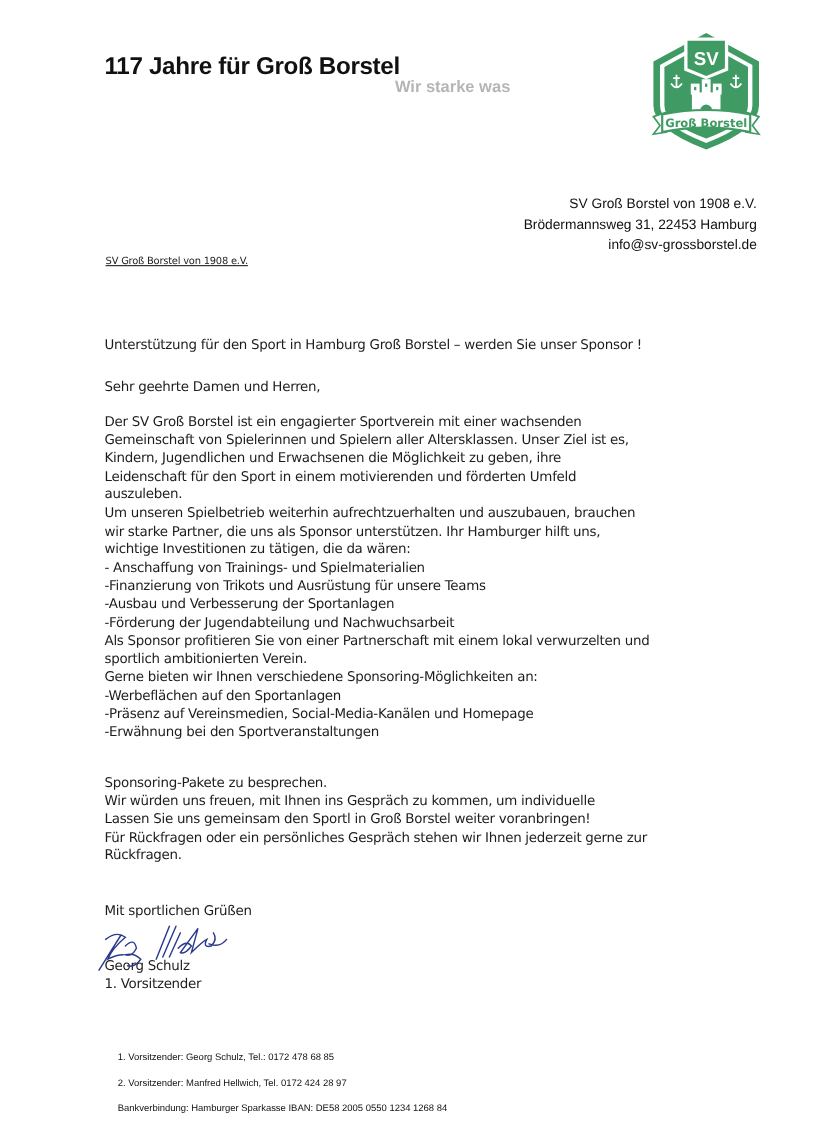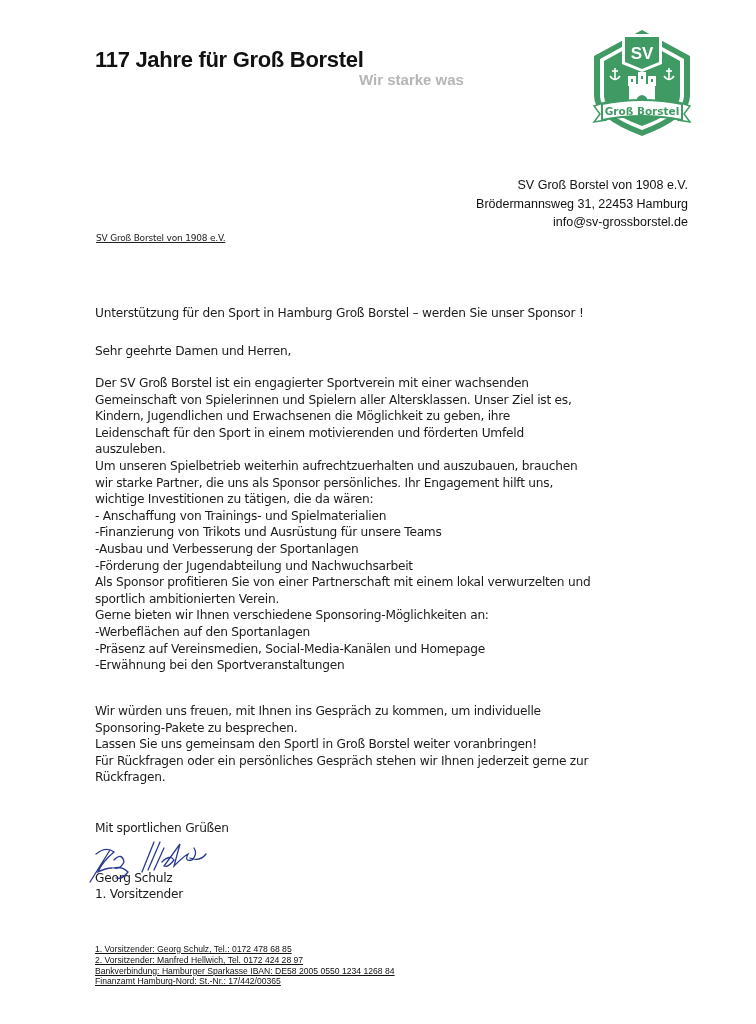--- a/index.html
+++ b/index.html
@@ -12,21 +12,21 @@
   .returnaddr { left: 96px; top: 233px; font-family: "DejaVu Sans", sans-serif; font-size: 9px; text-decoration: underline; color: #222; letter-spacing: -0.2px; }
   .body-text { left: 95px; font-family: "DejaVu Sans", sans-serif; font-size: 12.2px; line-height: 16.6px; color: #1c1c1c; letter-spacing: -0.25px; }
   .body-text p { margin: 0; white-space: nowrap; }
   .subject { top: 305px; text-align: center; }
   .greeting { top: 343px; }
   .main { top: 375px; }
   .closing { top: 703px; }
   .signoff { top: 820px; }
   .signature { left: 88px; top: 832px; width: 130px; height: 52px; }
   .footer { left: 95px; top: 944px; font-family: "Liberation Sans", sans-serif; font-size: 8.6px; line-height: 10.8px; color: #111; }
-  .footer p { margin: 0; white-space: nowrap; text-decoration: underline; }
+  .footer p { margin: 12px; white-space: nowrap; }
 </style>
 </head>
 <body>
 
 <div class="abs headline">117 Jahre für Groß Borstel</div>
 <div class="abs slogan">Wir starke was</div>
 
 <svg class="abs logo" viewBox="0 0 112 114">
   <g fill="none" stroke="#3f9a63">
 
@@ -83,37 +83,37 @@
   <p>Sehr geehrte Damen und Herren,</p>
 </div>
 
 <div class="abs body-text main" id="main-body">
     <p>Der SV Groß Borstel ist ein engagierter Sportverein mit einer wachsenden</p>
     <p>Gemeinschaft von Spielerinnen und Spielern aller Altersklassen. Unser Ziel ist es,</p>
     <p>Kindern, Jugendlichen und Erwachsenen die Möglichkeit zu geben, ihre</p>
     <p>Leidenschaft für den Sport in einem motivierenden und förderten Umfeld</p>
     <p>auszuleben.</p>
     <p>Um unseren Spielbetrieb weiterhin aufrechtzuerhalten und auszubauen, brauchen</p>
-    <p>wir starke Partner, die uns als Sponsor persönliches. Ihr  Engagement hilft uns,</p>
+    <p>wir starke Partner, die uns als Sponsor unterstützen. Ihr  Hamburger hilft uns,</p>
     <p>wichtige Investitionen zu tätigen, die da wären:</p>
     <p>- Anschaffung von Trainings- und Spielmaterialien</p>
     <p>-Finanzierung von Trikots und Ausrüstung für unsere Teams</p>
     <p>-Ausbau und Verbesserung der Sportanlagen</p>
     <p>-Förderung der Jugendabteilung und Nachwuchsarbeit</p>
     <p>Als Sponsor profitieren Sie von einer Partnerschaft mit einem lokal verwurzelten und</p>
     <p>sportlich ambitionierten Verein.</p>
     <p>Gerne bieten wir Ihnen verschiedene Sponsoring-Möglichkeiten an:</p>
     <p>-Werbeflächen auf den Sportanlagen</p>
     <p>-Präsenz auf Vereinsmedien, Social-Media-Kanälen und Homepage</p>
     <p>-Erwähnung bei den Sportveranstaltungen</p>
   </div>
 
 <div class="abs body-text closing" id="closing-body">
+    <p>Sponsoring-Pakete zu besprechen.</p>
     <p>Wir würden uns freuen, mit Ihnen ins Gespräch zu kommen, um individuelle</p>
-    <p>Sponsoring-Pakete zu besprechen.</p>
     <p>Lassen Sie uns gemeinsam den Sportl in Groß Borstel weiter voranbringen!</p>
     <p>Für Rückfragen oder ein persönliches Gespräch stehen wir Ihnen jederzeit gerne zur</p>
     <p>Rückfragen.</p>
   </div>
 
 <div class="abs body-text signoff">
   <p>Mit sportlichen Grüßen</p>
   <p style="margin-top:33px">Georg Schulz</p>
   <p>1. Vorsitzender</p>
 </div>

